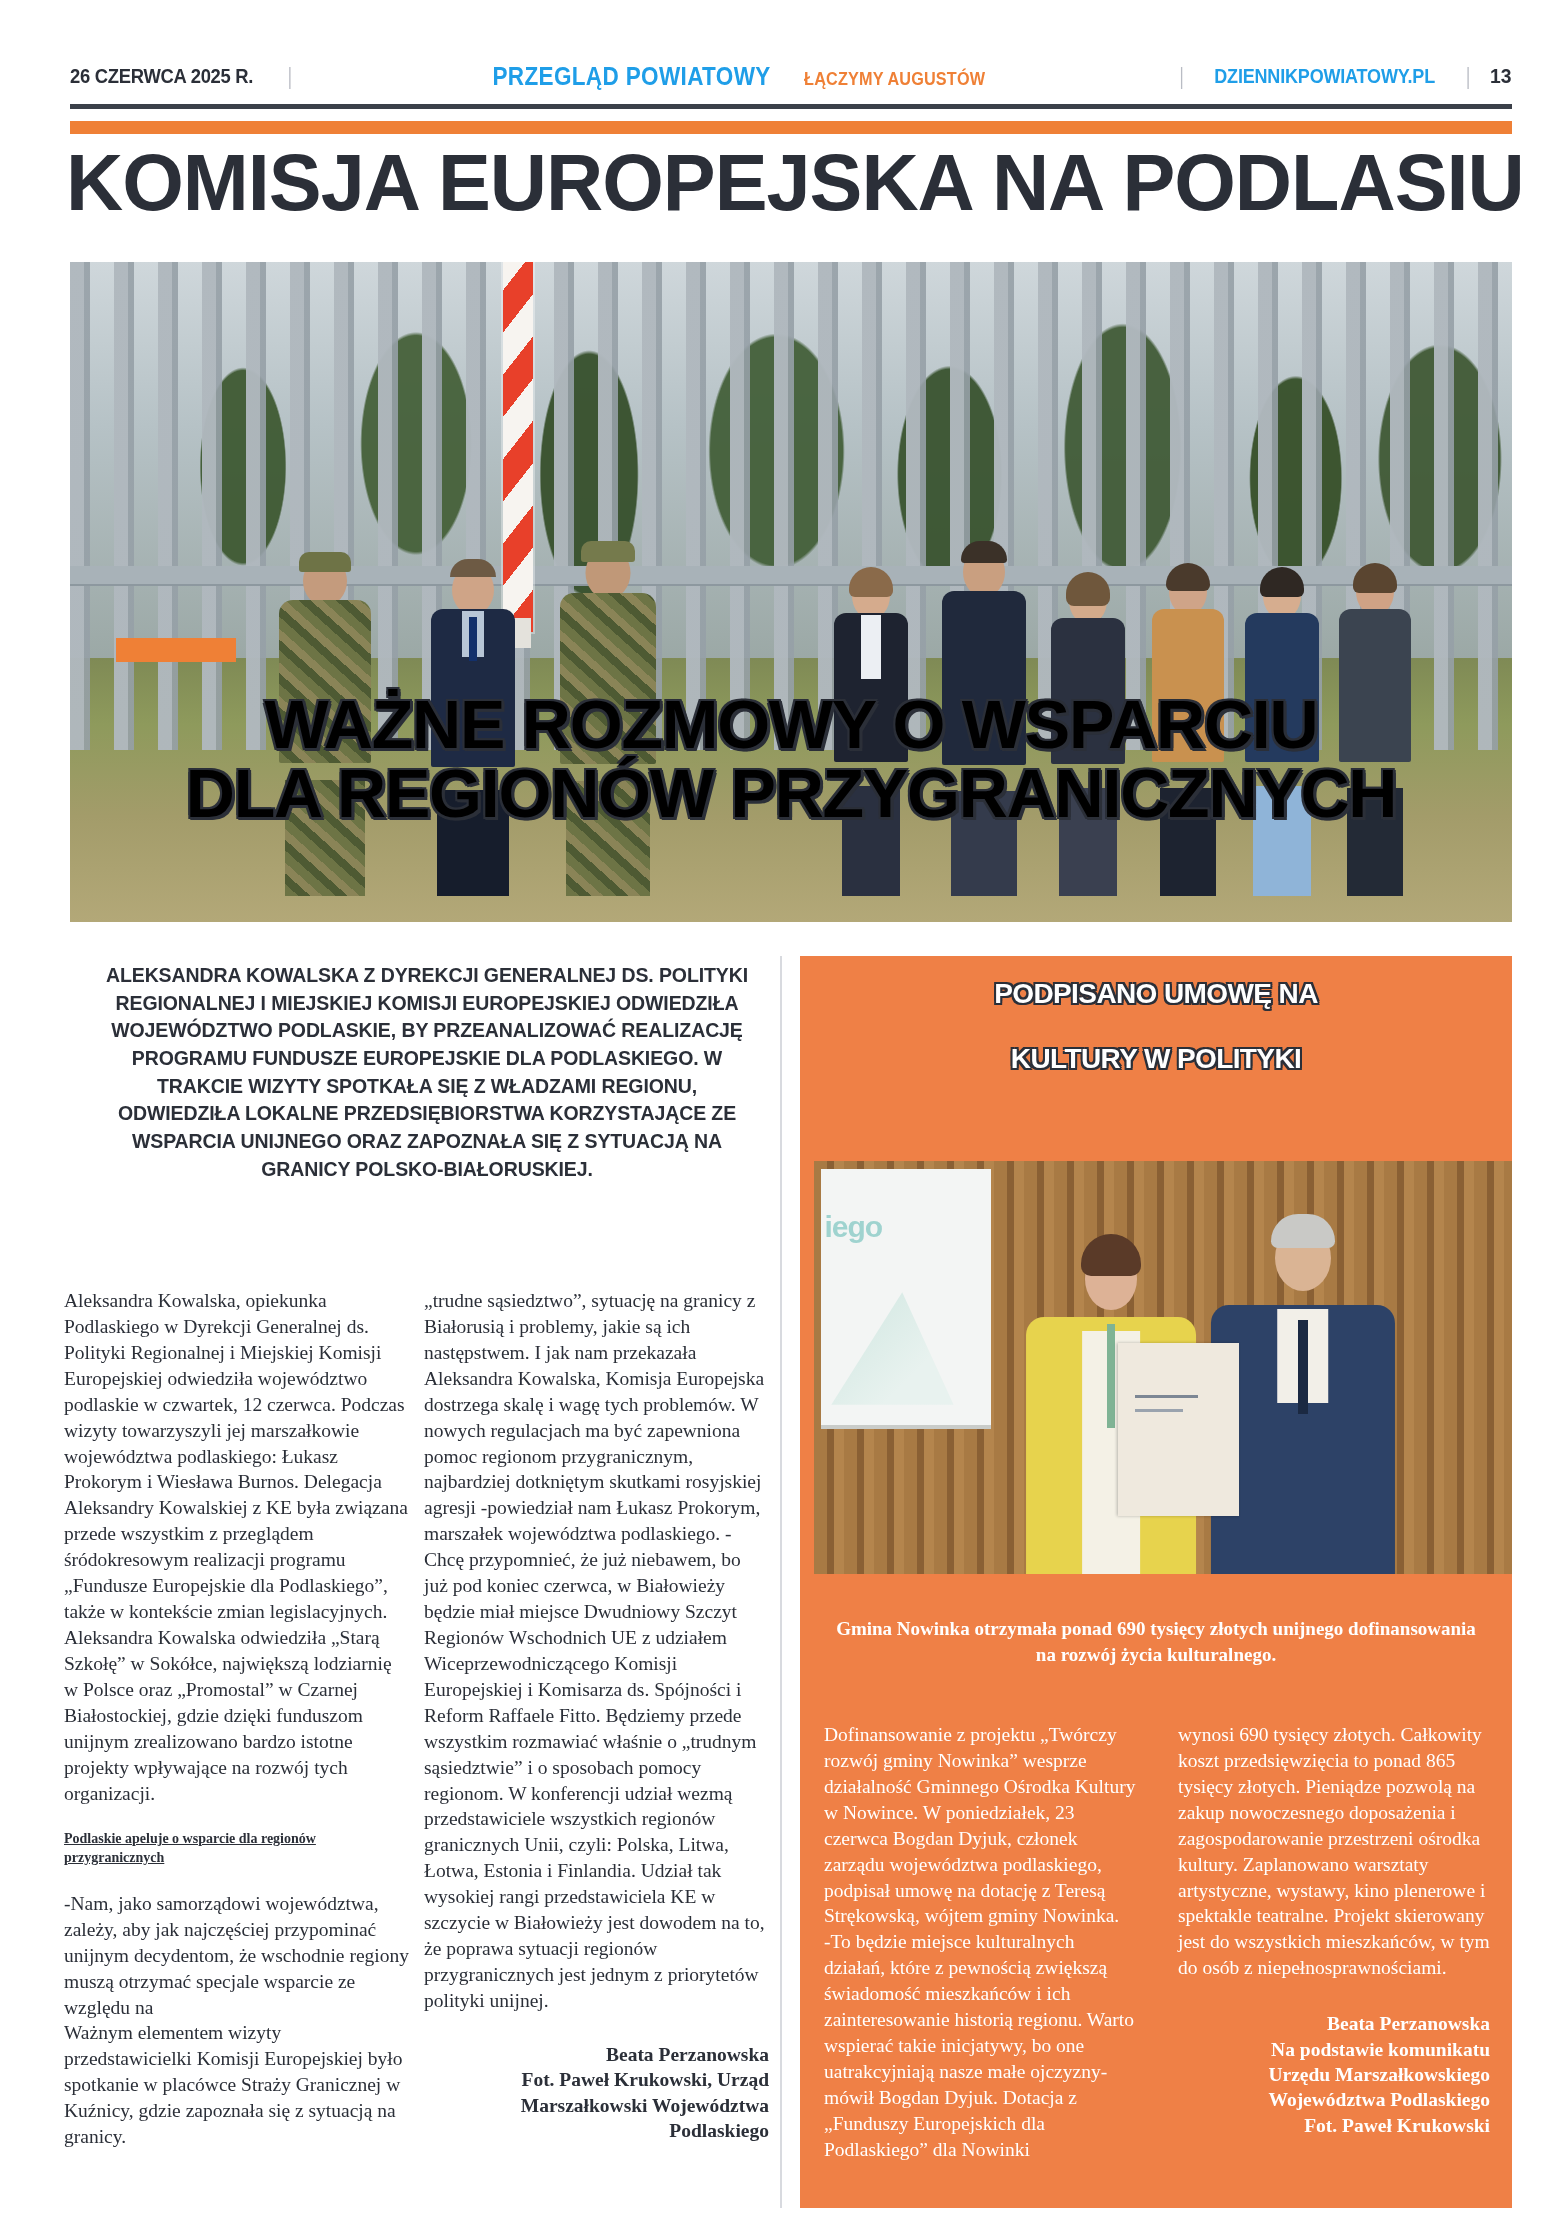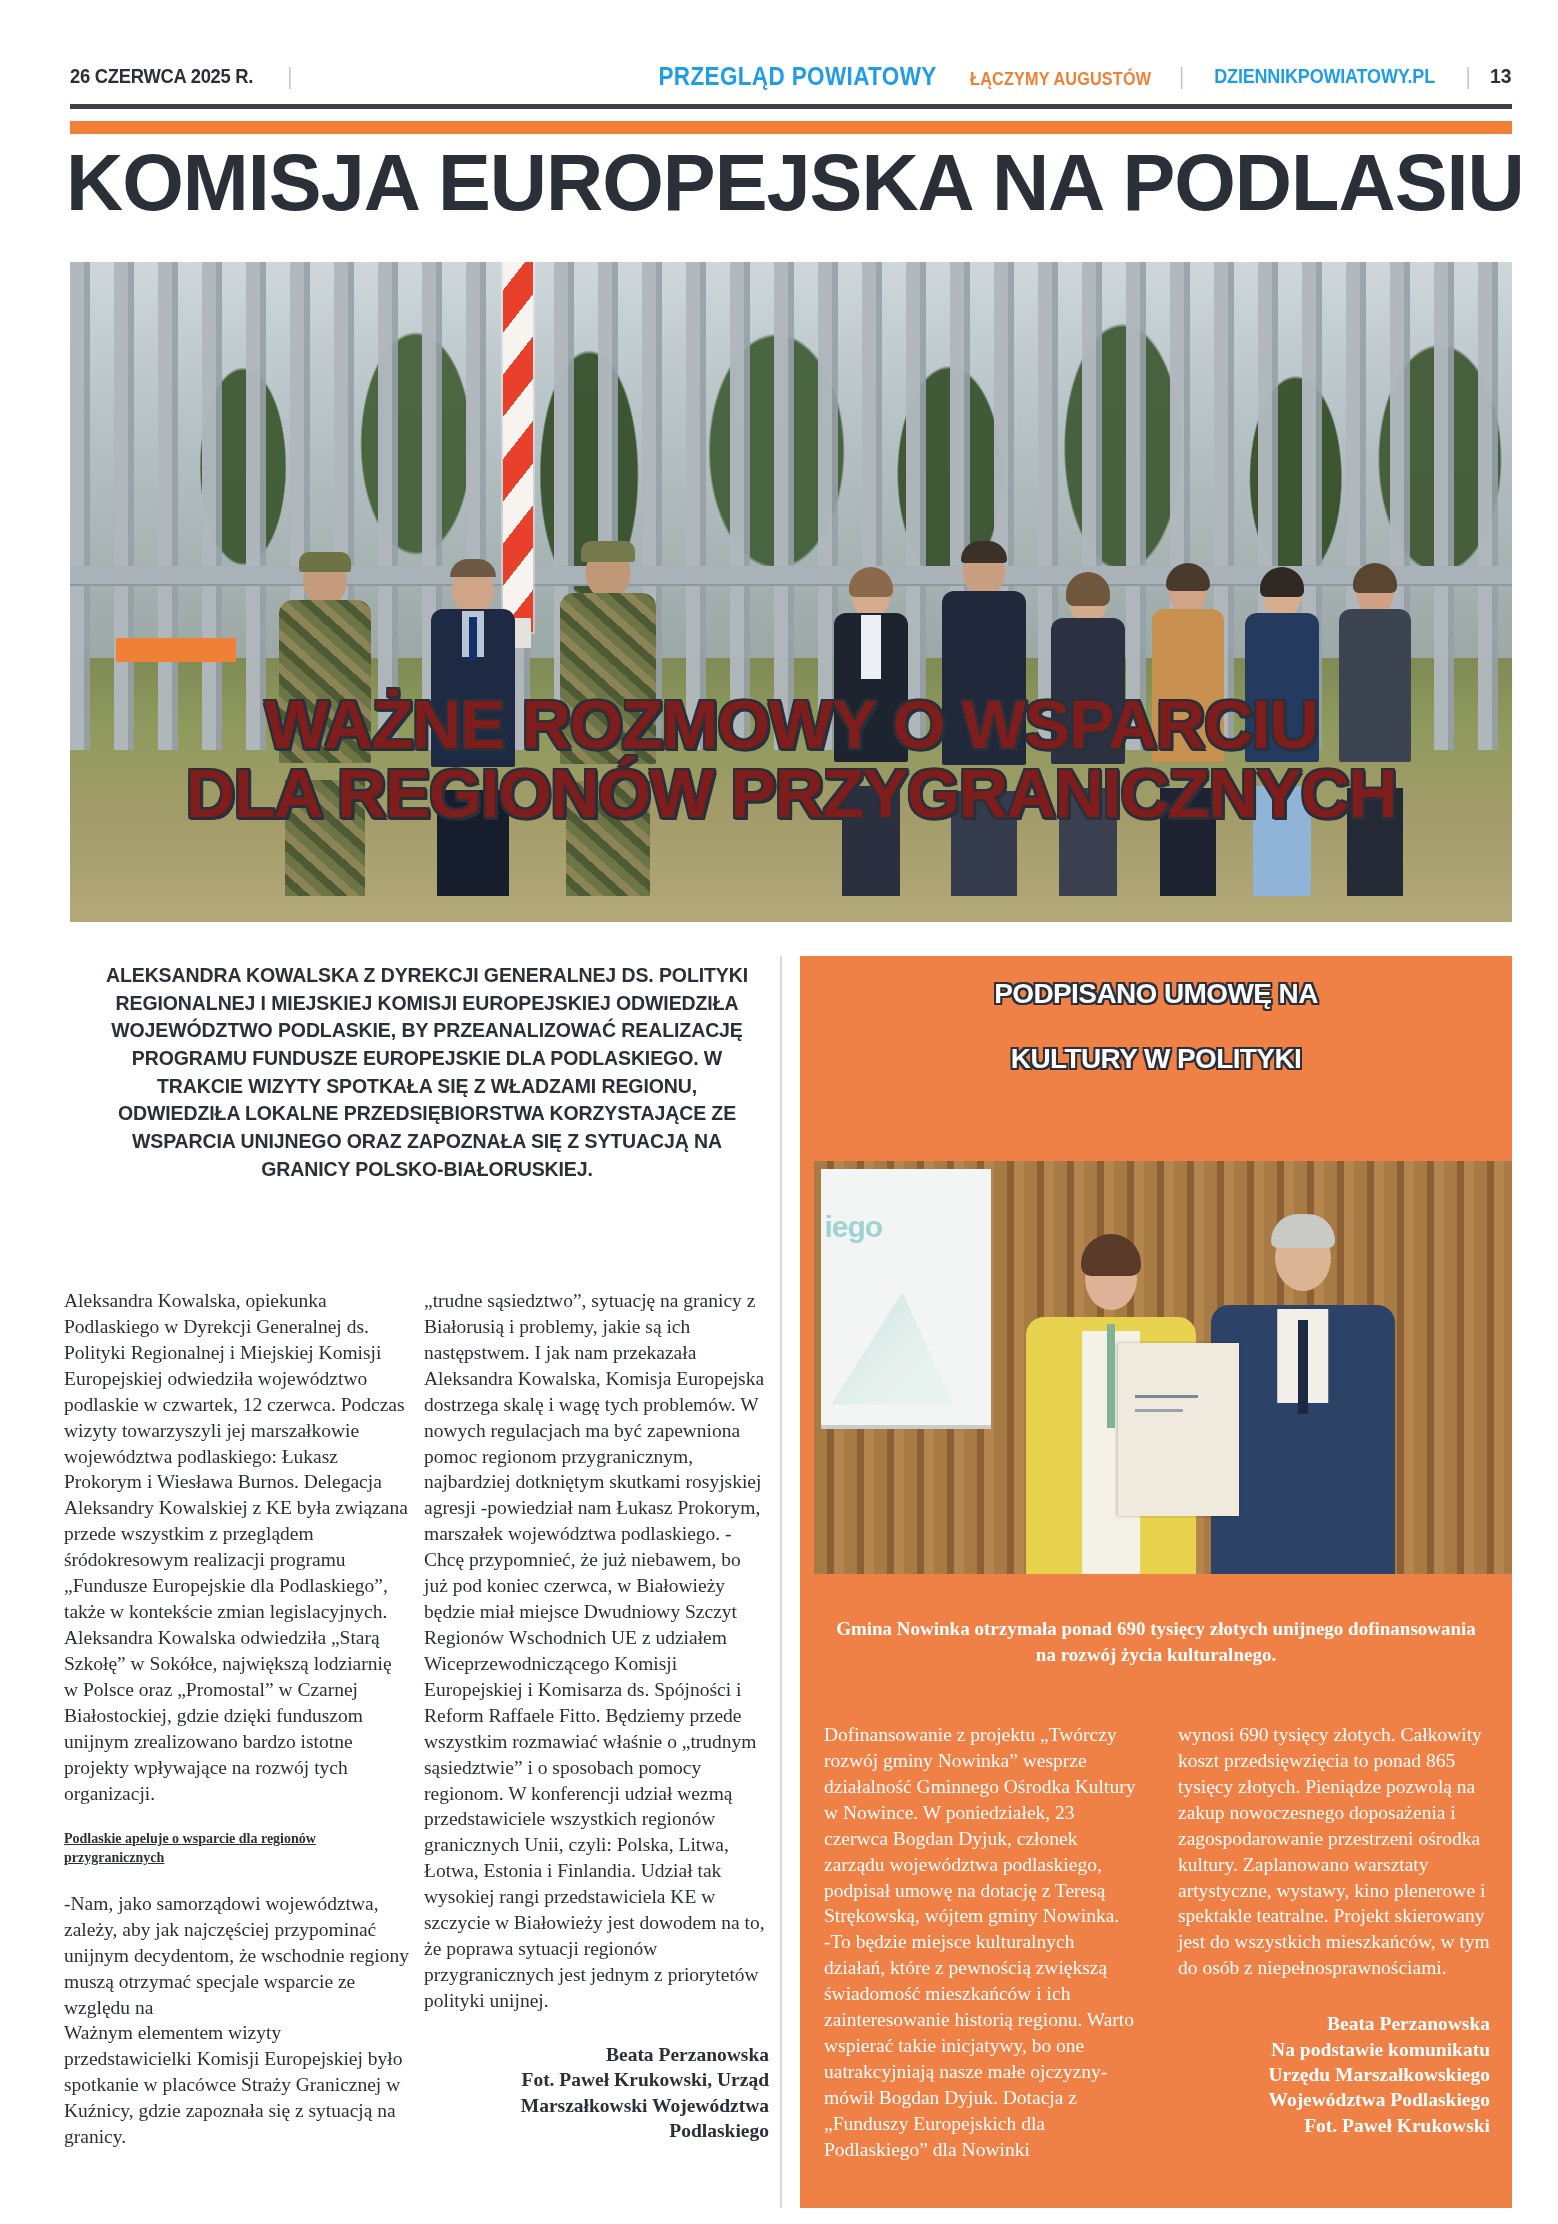--- a/index.html
+++ b/index.html
@@ -48,21 +48,21 @@
   }
   .mh-sep {
     color: #b9bcc4;
     font-size: 26px;
     font-weight: 300;
     margin: 0 18px;
     line-height: 1;
   }
   .mh-center {
     flex: 1;
-    text-align: right;
+    text-align: center;
     white-space: nowrap;
   }
   .mh-brand {
     font-family: "Liberation Sans", sans-serif;
     font-weight: 700;
     font-size: 25px;
     color: #1f9ee8;
     letter-spacing: 0.4px;
     transform: scaleX(0.9);
     display: inline-block;
@@ -251,21 +251,21 @@
     position: absolute;
     left: 58px;
     top: 690px;
     width: 1442px;
     text-align: center;
     font-family: "Liberation Sans", sans-serif;
     font-weight: 700;
     font-size: 68px;
     line-height: 1.02;
     letter-spacing: -1.2px;
-    color: #7f1d1d;
+    color: #000000;
     text-shadow:
       3px 3px 0 #2b2f38,
       -2px -2px 0 #2b2f38,
       2px -2px 0 #2b2f38,
       -2px 2px 0 #2b2f38,
       0 3px 0 #2b2f38,
       3px 0 0 #2b2f38;
     white-space: nowrap;
     pointer-events: none;
   }

